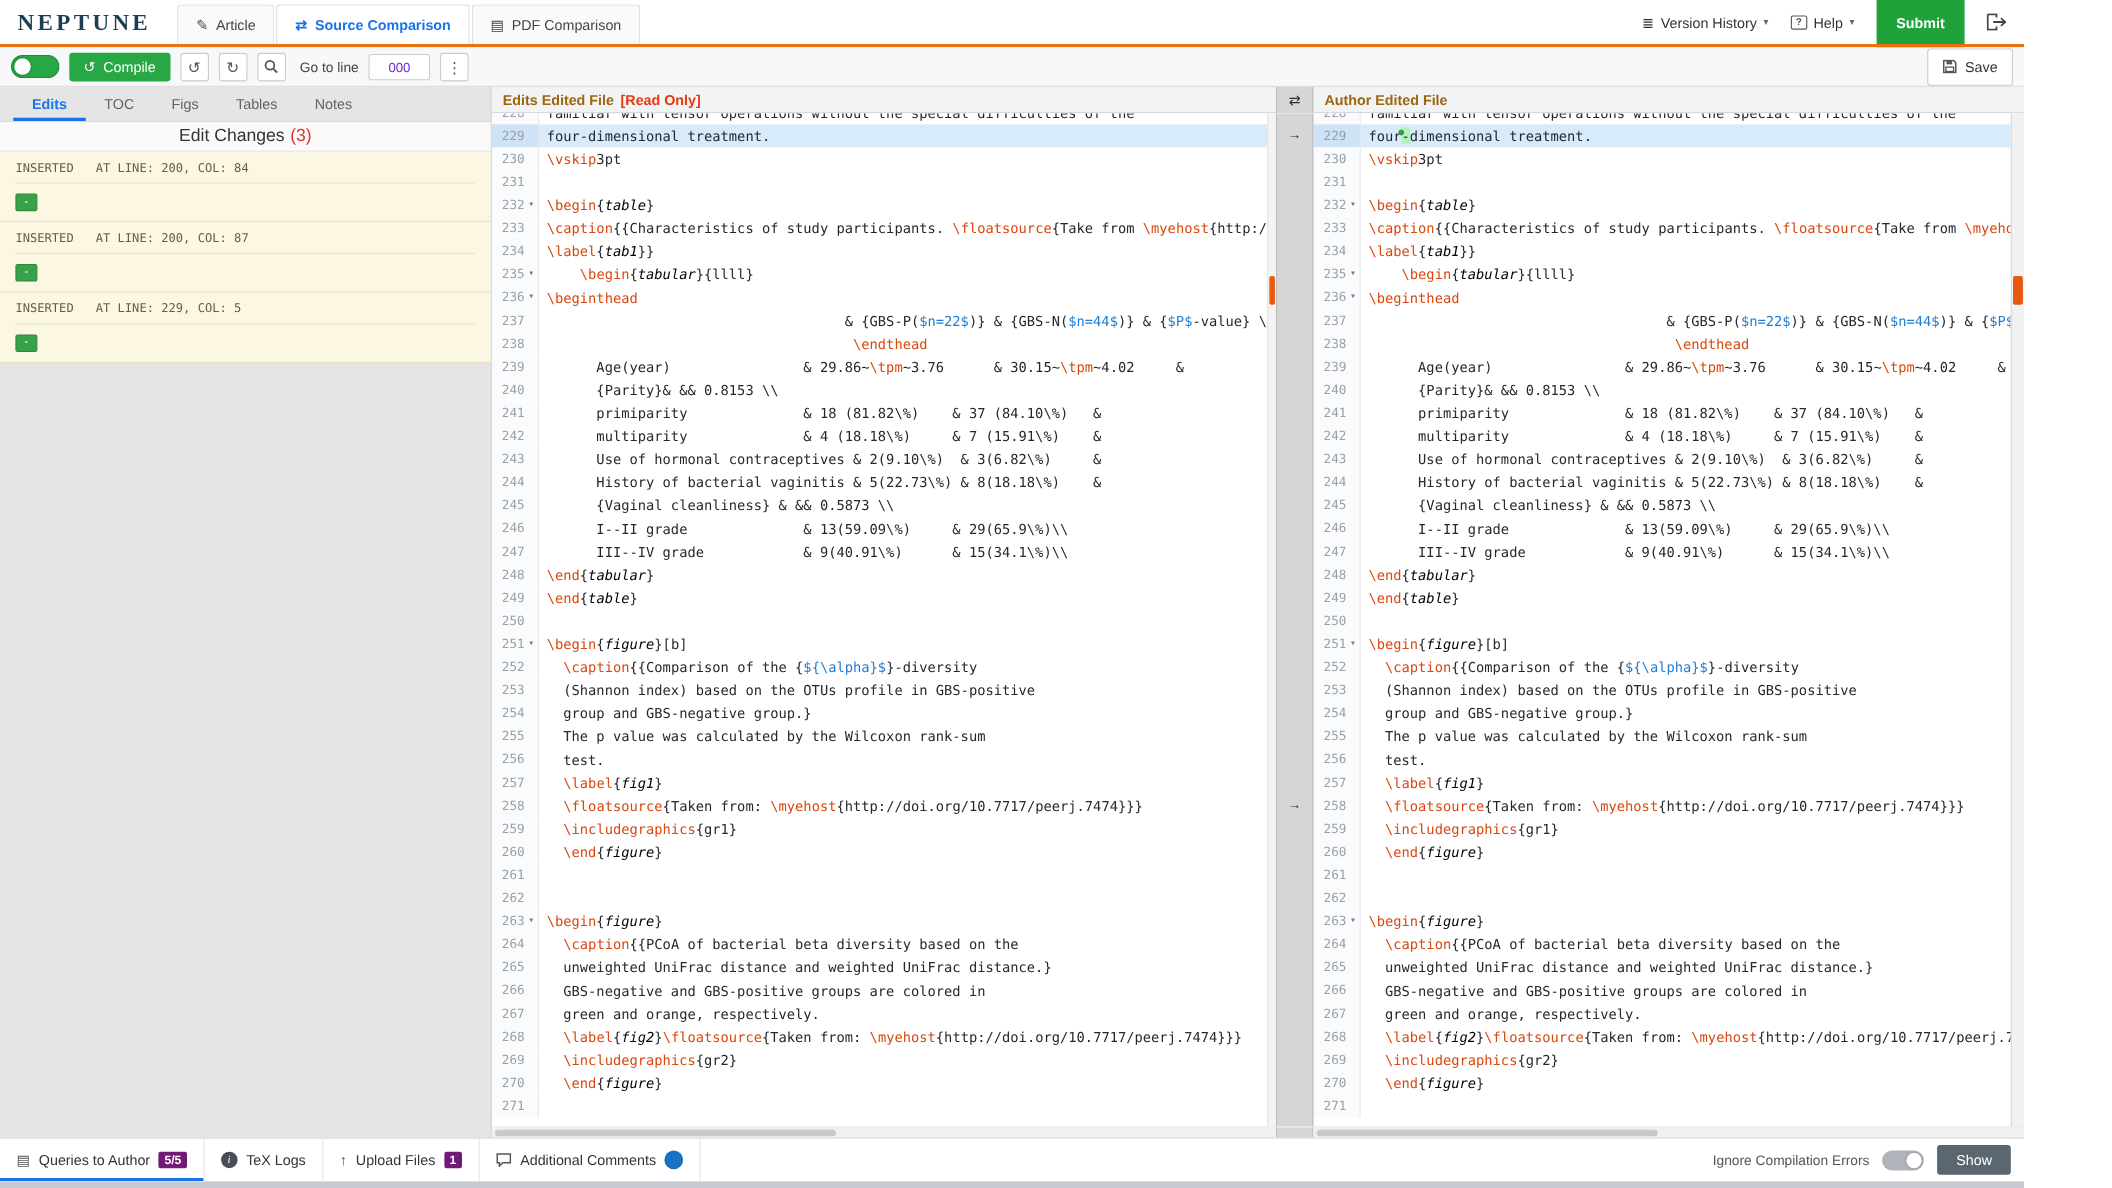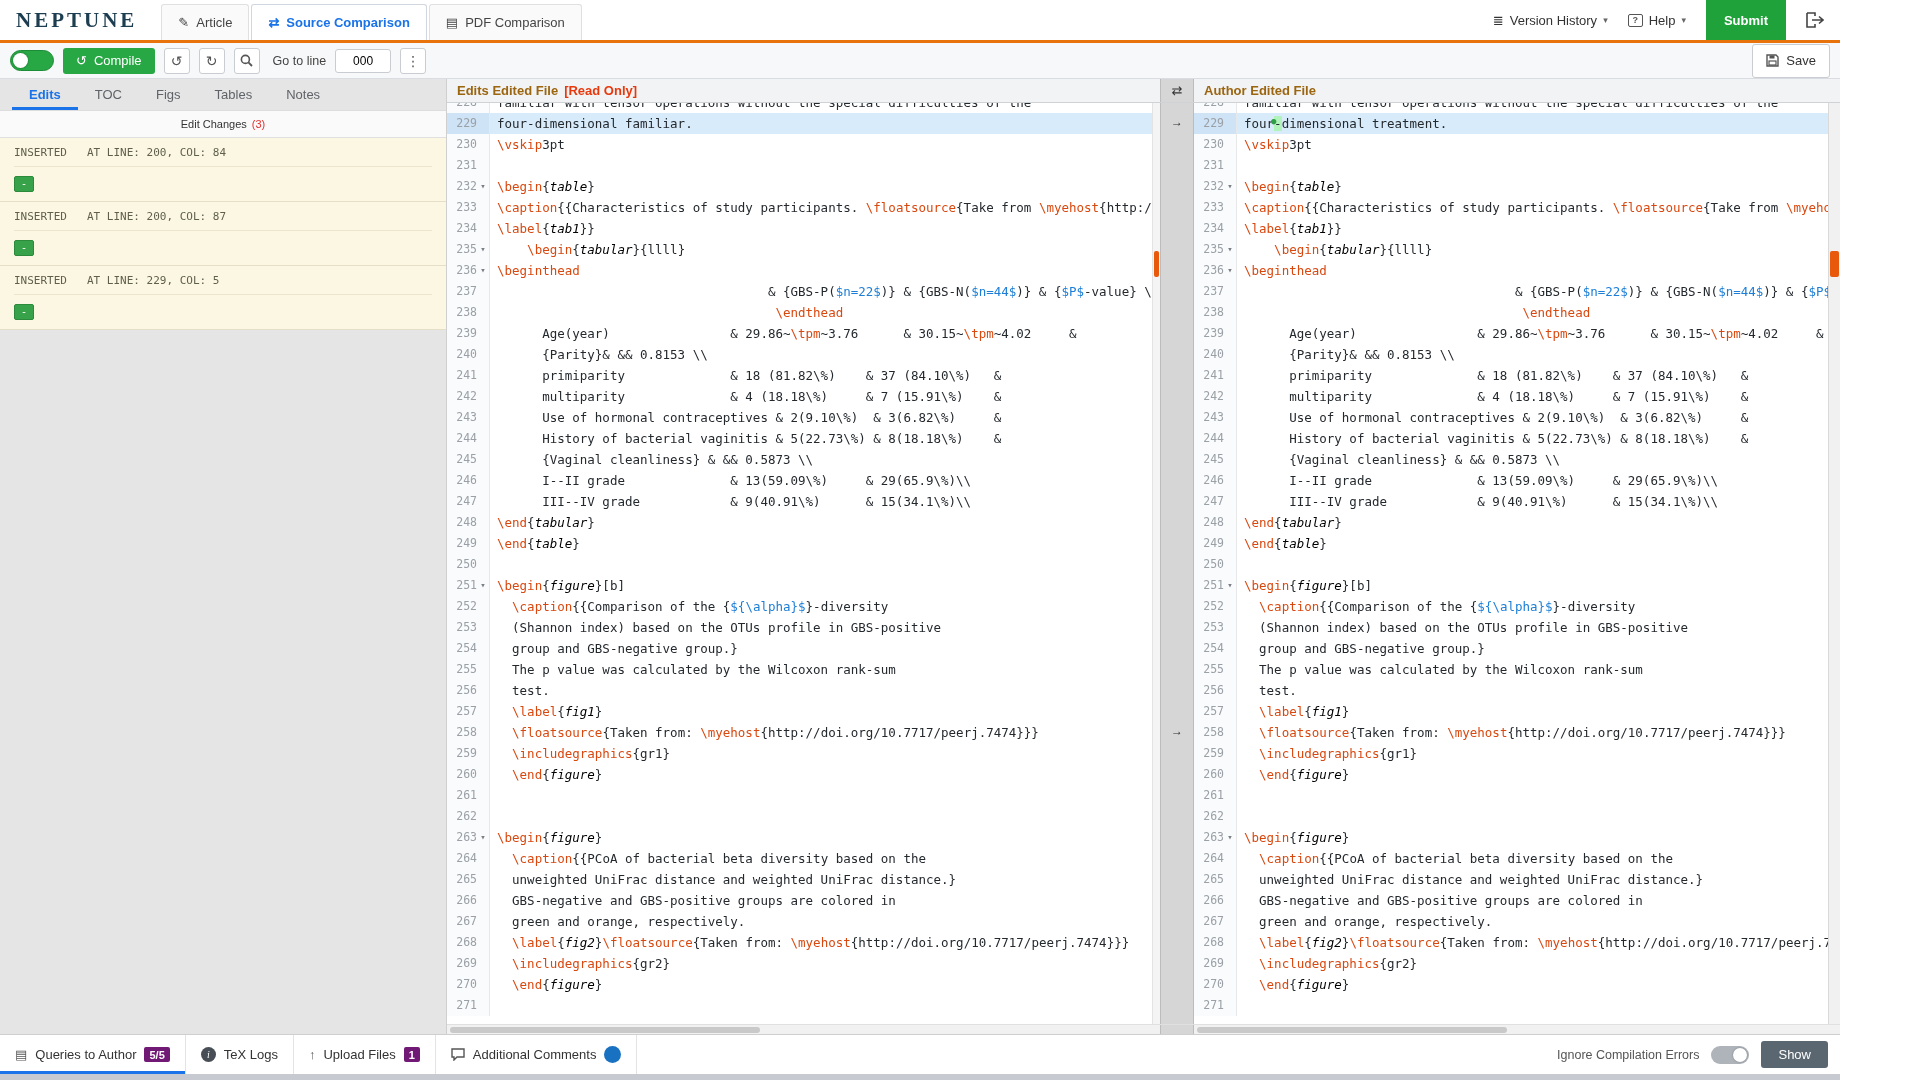--- a/index.html
+++ b/index.html
@@ -21,32 +21,32 @@
   .submit-btn { background:#1fa23a; color:#fff; border:none; border-radius:3px; padding:22px 18px; font-size:13px; font-weight:700; cursor:pointer; }
   .orange-rule { height:3px; background:#e8720c; }
 
   
   .toolbar { height:36px; background:#f7f8f9; border-bottom:1px solid #d9dce0; display:flex; align-items:center; gap:9px; padding:0 10px; }
   .switch { width:44px; height:21px; border-radius:11px; background:#28a745; position:relative; border:1px solid #1d8c36; cursor:pointer; }
   .switch::after { content:""; position:absolute; left:2px; top:2px; width:15px; height:15px; border-radius:50%; background:#fff; box-shadow:0 0 2px rgba(0,0,0,.4); }
   .compile-btn { background:#28a745; color:#fff; border:none; border-radius:3px; height:26px; padding:0 13px; font-size:13px; display:flex; align-items:center; gap:7px; cursor:pointer; }
   .icon-btn { width:26px; height:26px; background:#fff; border:1px solid #c9cdd1; border-radius:3px; color:#555; font-size:14px; display:flex; align-items:center; justify-content:center; cursor:pointer; }
   .goto-label { font-size:12.5px; color:#444; margin-left:4px; }
-  .goto-input { width:56px; height:24px; border:1px solid #c9cdd1; border-radius:3px; font-size:12px; color:#000000; text-align:center; background:#fff; }
+  .goto-input { width:56px; height:24px; border:1px solid #c9cdd1; border-radius:3px; font-size:12px; color:#6d28d9; text-align:center; background:#fff; }
   .save-btn { margin-left:auto; display:flex; align-items:center; gap:7px; height:26px; background:#fff; border:1px solid #c9cdd1; border-radius:3px; padding:16px 13px; font-size:13px; color:#333; cursor:pointer; }
 
   
   .main { flex:1; display:flex; min-height:0; }
 
   
   .sidebar { width:447px; border-right:1px solid #cfcfcf; display:flex; flex-direction:column; background:#e5e5e5; }
   .side-tabs { height:32px; display:flex; align-items:stretch; border-bottom:1px solid #ddd; padding-left:12px; }
   .side-tab { padding:0 17px; display:flex; align-items:center; font-size:13px; color:#5f6368; cursor:pointer; }
   .side-tab.active { color:#1a73e8; box-shadow:inset 0 -3px 0 #1a73e8; font-weight:700; }
-  .edit-header { height:27px; display:flex; align-items:center; justify-content:center; gap:5px; font-size:11px; color:#333; border-bottom:1px solid #e0e0e0; background:#fafafa; }
+  .edit-header { height:27px; display:flex; align-items:center; justify-content:center; gap:5px; font-size:16px; color:#333; border-bottom:1px solid #e0e0e0; background:#fafafa; }
   .edit-count { color:#e03131; }
   .edit-item { background:#fcf7e3; border-bottom:1px solid #e6dfc8; padding:8px 14px 9px; cursor:pointer; }
   .edit-meta { font-family:"DejaVu Sans Mono", monospace; font-size:11px; color:#5f5f4c; display:flex; gap:20px; }
   .edit-body { border-top:1px solid #ece5cd; margin-top:7px; padding-top:6px; }
   .edit-chip { display:inline-block; background:#37a24a; border:1px solid #2c8a3d; color:#fff; font-size:10px; line-height:12px; padding:1px 6px; border-radius:2px; font-family:"DejaVu Sans Mono", monospace; }
 
   
   .panels { flex:1; display:flex; flex-direction:column; min-width:0; }
   .phead { height:24px; display:flex; font-size:13px; font-weight:700; background:#f1f3f4; border-bottom:1px solid #d0d3d6; }
   .phead-left { width:713px; display:flex; align-items:center; gap:6px; padding-left:10px; }
@@ -239,21 +239,21 @@
           <div class="codecol">
             <div class="lines" id="code-left">
                 <div class="row">
                   <span class="ln">228</span>
                   <span class="fold"> </span>
                   <span class="codetxt"><span class="s-p">familiar with tensor operations without the special difficulties of the</span></span>
                 </div>
                 <div class="row hl">
                   <span class="ln">229</span>
                   <span class="fold"> </span>
-                  <span class="codetxt"><span class="s-p">four-dimensional familiar.</span></span>
+                  <span class="codetxt"><span class="s-p">four-dimensional treatment.</span></span>
                 </div>
                 <div class="row">
                   <span class="ln">230</span>
                   <span class="fold"> </span>
                   <span class="codetxt"><span class="s-k">\vskip</span><span class="s-p">3pt</span></span>
                 </div>
                 <div class="row">
                   <span class="ln">231</span>
                   <span class="fold"> </span>
                   <span class="codetxt"></span>

